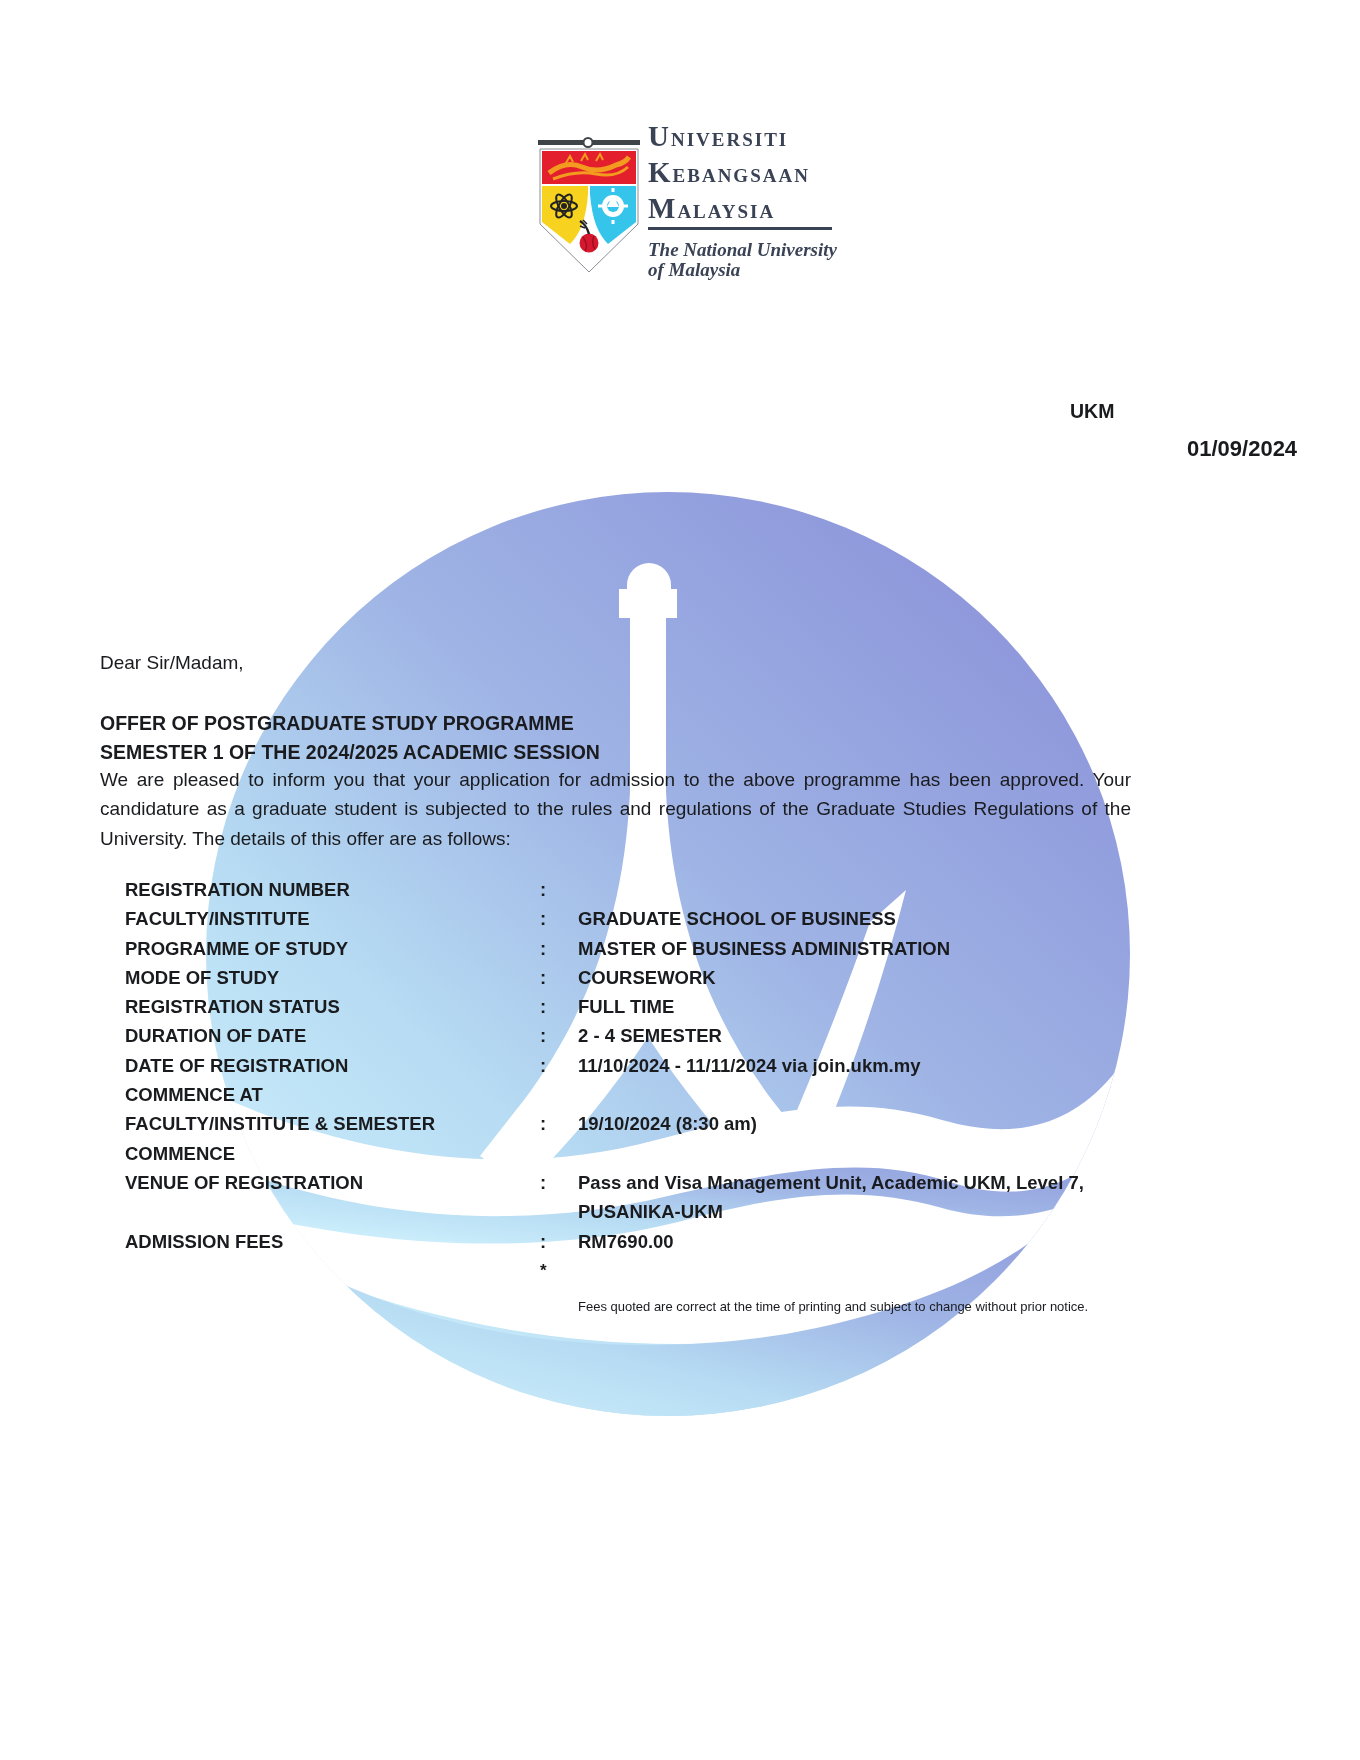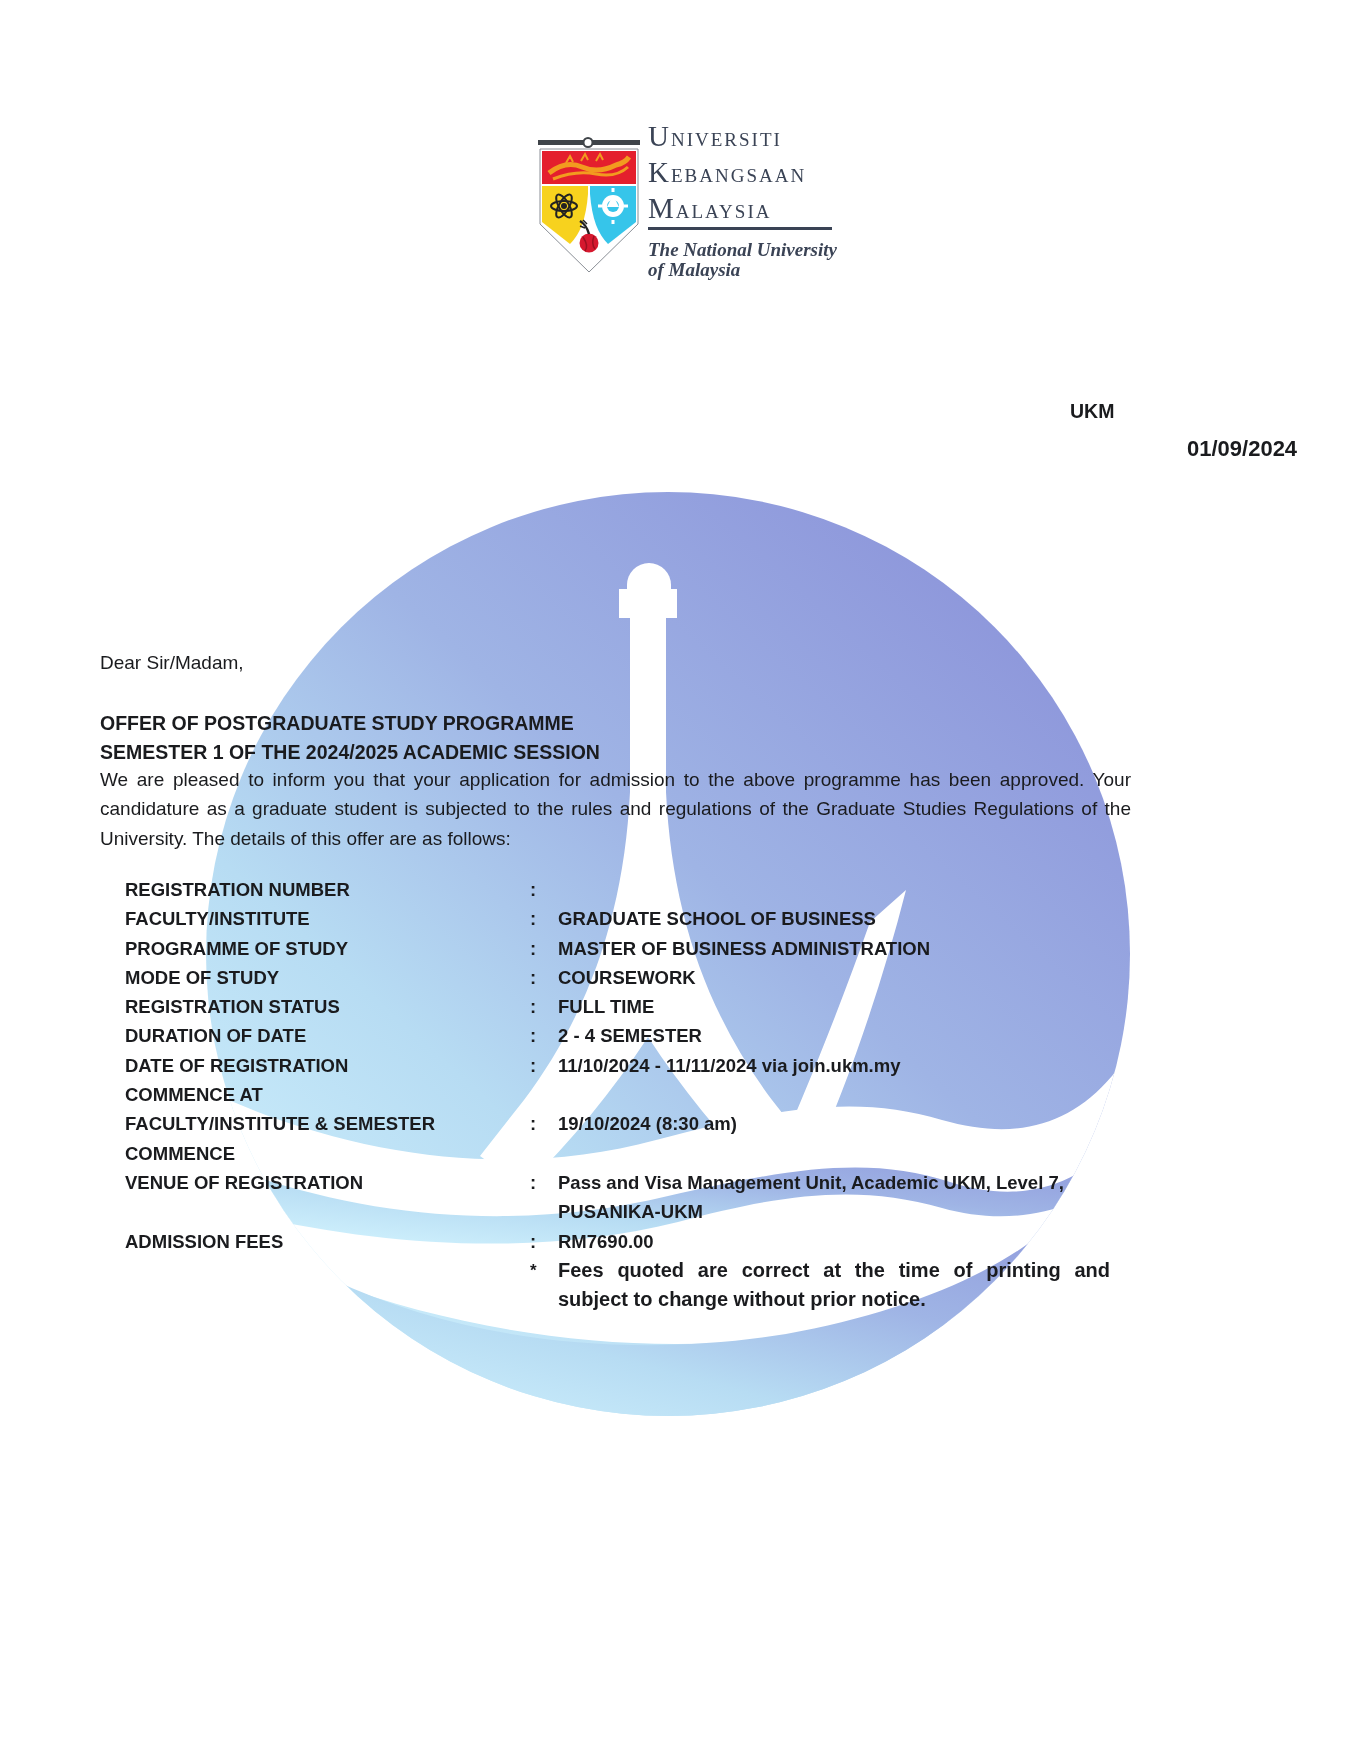--- a/index.html
+++ b/index.html
@@ -13,43 +13,43 @@
   }
   
   .watermark{
     position:absolute;left:206px;top:492px;width:924px;height:924px;
     border-radius:50%;overflow:hidden;z-index:0;
   }
   
   .crest{position:absolute;left:536px;top:134px;width:106px;height:142px;z-index:2;}
   .wordmark{position:absolute;left:648px;top:120px;z-index:2;
     font-family:"Liberation Serif",serif;color:#3a4355;}
-  .wm-line{font-size:19px;letter-spacing:2px;line-height:33px;font-weight:400;}
+  .wm-line{font-size:19px;letter-spacing:2px;line-height:33px;font-weight:700;}
   .wm-line::first-letter{font-size:29px;}
   .wm-rule{position:absolute;left:648px;top:227px;width:184px;height:3px;background:#3a4355;z-index:2;}
   .tagline{position:absolute;left:648px;top:240px;z-index:2;
     font-family:"Liberation Serif",serif;font-style:italic;font-weight:bold;
     font-size:19px;line-height:20px;color:#3a4355;}
   
   .refcode{position:absolute;left:1070px;top:400px;width:44px;overflow:hidden;
     white-space:nowrap;font-weight:bold;font-size:19.5px;z-index:2;}
   .datefield{position:absolute;left:1157px;top:436px;font-weight:bold;font-size:22px;z-index:2;margin-left:30px;}
   
   .greeting{position:absolute;left:100px;top:652px;font-size:19px;z-index:2;}
   .subject{position:absolute;left:100px;top:681px;font-size:19.5px;font-weight:bold;
     line-height:28.5px;z-index:2;margin-top:28px;}
   .bodypara{position:absolute;left:100px;top:765px;width:1031px;font-size:19px;
     line-height:29.3px;text-align:justify;z-index:2;}
   
   .details{position:absolute;left:125px;top:875px;width:1005px;z-index:2;font-size:18.5px;}
-  .drow{display:flex;align-items:flex-start;line-height:29.3px;font-weight:bold;}
+  .drow{display:flex;align-items:flex-start;line-height:29.3px;font-weight:bold;justify-content:space-between;}
   .dlabel{width:405px;flex:0 0 405px;}
   .dcolon{width:28px;flex:0 0 28px;}
   .dvalue{width:552px;flex:0 0 552px;}
-  .drow.note .dvalue{font-weight:bold;text-align:justify;font-size:20px;}
+  .drow.note .dvalue{font-weight:normal;text-align:justify;font-size:13px;margin-top:36px;}
   .drow.note .dcolon{font-size:17px;}
 </style>
 </head>
 <body>
 
 <div class="page">
 
   <div class="watermark">
     <svg width="924" height="924" viewBox="0 0 924 924">
       <defs>

